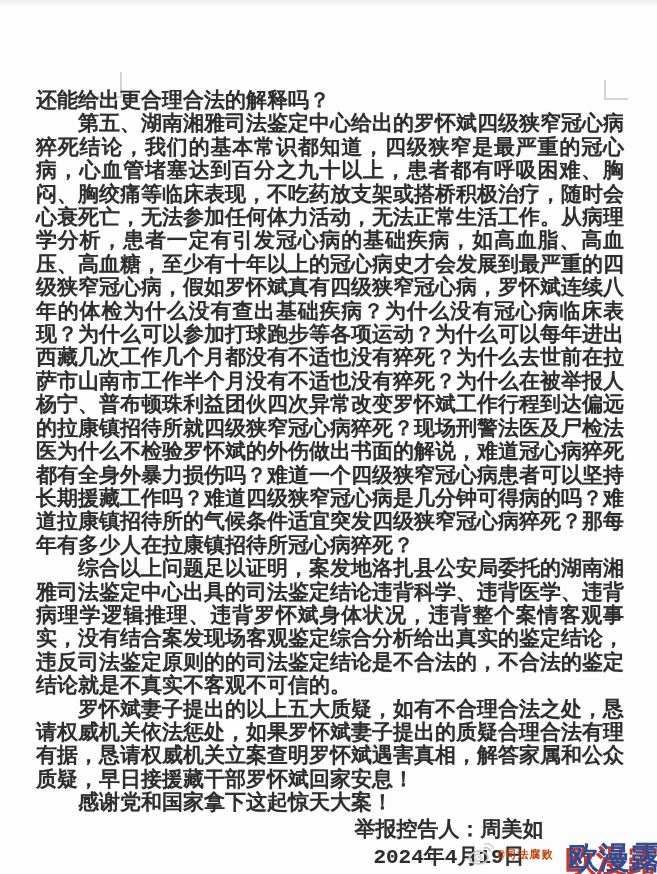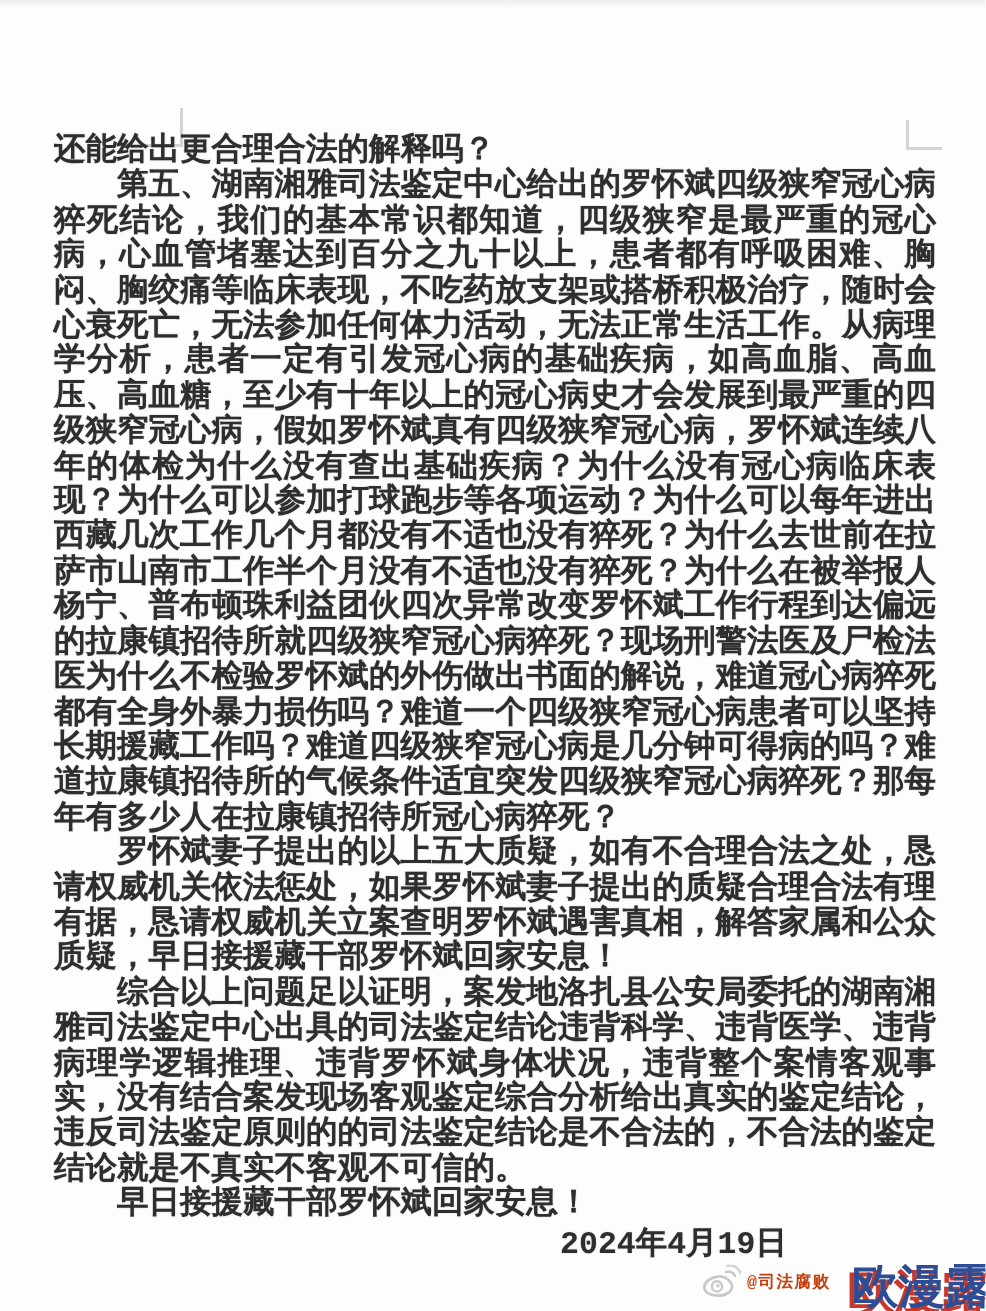--- a/index.html
+++ b/index.html
@@ -58,25 +58,26 @@
 
 <div class="page">
   <div class="top-edge-shade"></div>
 
   <div class="corner-mark tl"></div>
   <div class="corner-mark tr"></div>
 
   <div class="doc">
     <p>还能给出更合理合法的解释吗？</p>
     <p class="indent">第五、湖南湘雅司法鉴定中心给出的罗怀斌四级狭窄冠心病猝死结论，我们的基本常识都知道，四级狭窄是最严重的冠心病，心血管堵塞达到百分之九十以上，患者都有呼吸困难、胸闷、胸绞痛等临床表现，不吃药放支架或搭桥积极治疗，随时会心衰死亡，无法参加任何体力活动，无法正常生活工作。从病理学分析，患者一定有引发冠心病的基础疾病，如高血脂、高血压、高血糖，至少有十年以上的冠心病史才会发展到最严重的四级狭窄冠心病，假如罗怀斌真有四级狭窄冠心病，罗怀斌连续八年的体检为什么没有查出基础疾病？为什么没有冠心病临床表现？为什么可以参加打球跑步等各项运动？为什么可以每年进出西藏几次工作几个月都没有不适也没有猝死？为什么去世前在拉萨市山南市工作半个月没有不适也没有猝死？为什么在被举报人杨宁、普布顿珠利益团伙四次异常改变罗怀斌工作行程到达偏远的拉康镇招待所就四级狭窄冠心病猝死？现场刑警法医及尸检法医为什么不检验罗怀斌的外伤做出书面的解说，难道冠心病猝死都有全身外暴力损伤吗？难道一个四级狭窄冠心病患者可以坚持长期援藏工作吗？难道四级狭窄冠心病是几分钟可得病的吗？难道拉康镇招待所的气候条件适宜突发四级狭窄冠心病猝死？那每年有多少人在拉康镇招待所冠心病猝死？</p>
+    <p class="indent">综合以上问题足以证明，案发地洛扎县公安局委托的湖南湘雅司法鉴定中心出具的司法鉴定结论违背科学、违背医学、违背病理学逻辑推理、违背罗怀斌身体状况，违背整个案情客观事实，没有结合案发现场客观鉴定综合分析给出真实的鉴定结论，违反司法鉴定原则的的司法鉴定结论是不合法的，不合法的鉴定结论就是不真实不客观不可信的。</p>
     <p class="indent">罗怀斌妻子提出的以上五大质疑，如有不合理合法之处，恳请权威机关依法惩处，如果罗怀斌妻子提出的质疑合理合法有理有据，恳请权威机关立案查明罗怀斌遇害真相，解答家属和公众质疑，早日接援藏干部罗怀斌回家安息！</p>
-    <p class="indent">综合以上问题足以证明，案发地洛扎县公安局委托的湖南湘雅司法鉴定中心出具的司法鉴定结论违背科学、违背医学、违背病理学逻辑推理、违背罗怀斌身体状况，违背整个案情客观事实，没有结合案发现场客观鉴定综合分析给出真实的鉴定结论，违反司法鉴定原则的的司法鉴定结论是不合法的，不合法的鉴定结论就是不真实不客观不可信的。</p>
-    <p class="indent">早日接援藏干部罗怀斌回家安息！</p>
+    <p class="indent">感谢党和国家拿下这起惊天大案！</p>
 
     <div class="signature">
+      <div>举报控告人：周美如</div>
       <div>2024年4月19日</div>
     </div>
   </div>
 
   <div class="weibo-mark">
     <span>
       <svg width="26" height="22" viewBox="0 0 26 22">
         <path d="M11 8 C5.5 8.5 1.5 12 1.5 15.2 C1.5 18.6 5.6 20.8 10.6 20.8 C16 20.8 20 18 20 14.8 C20 11.8 16.3 7.6 11 8 Z" fill="none" stroke="#c9c9cd" stroke-width="1.8"></path>
         <circle cx="10" cy="14.6" r="3.4" fill="none" stroke="#c9c9cd" stroke-width="1.6"></circle>
         <circle cx="10.6" cy="14.2" r="1.2" fill="#c9c9cd"></circle>

